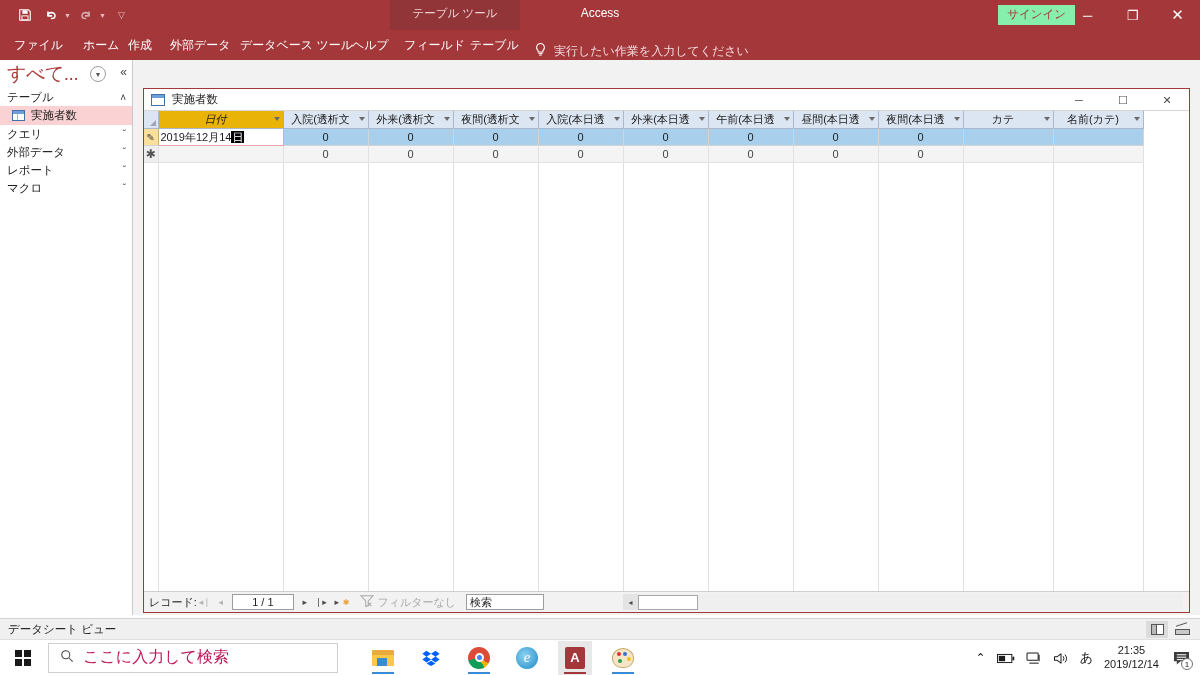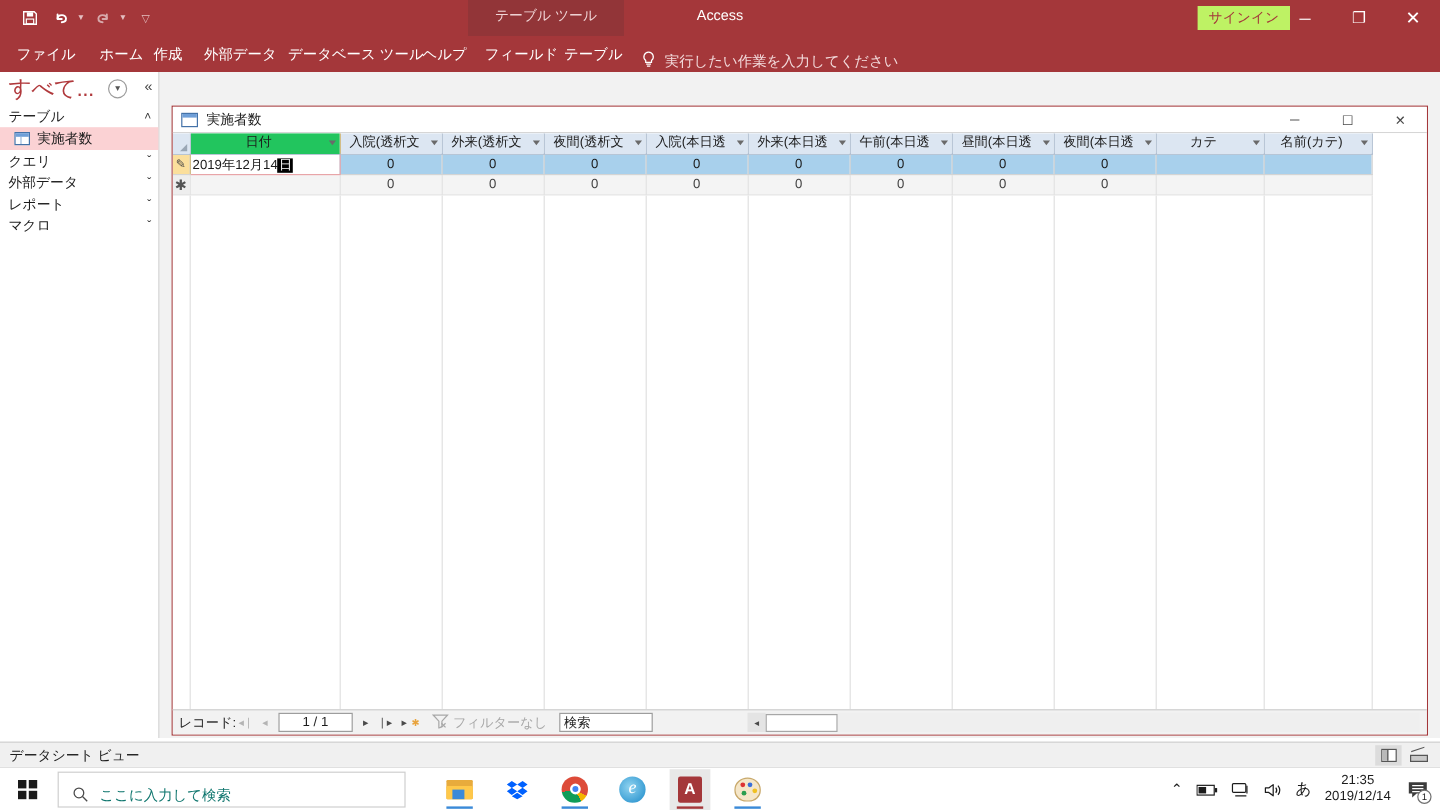--- a/index.html
+++ b/index.html
@@ -30,21 +30,21 @@
   .ctx-title {
     position: absolute; left: 390px; top: 6px; width: 130px;
     text-align: center; color: #f0d6d7; font-size: 11.5px;
   }
   .app-title {
     position: absolute; left: 520px; top: 6px; width: 160px;
     text-align: center; color: #ffffff; font-size: 12px;
   }
   .signin {
     position: absolute; right: 125px; top: 5px;
-    background: #bef264; color: #a4373a; font-size: 11.5px;
+    background: #86efac; color: #a4373a; font-size: 11.5px;
     padding: 2px 9px 3px 9px;
   }
   .wincontrols { position: absolute; right: 0; top: 0; height: 30px; display: flex; }
   .winbtn {
     width: 45px; height: 30px; display: flex; align-items: center; justify-content: center;
     color: #ffffff; font-size: 13px;
   }
   .winbtn.close { font-size: 15px; }
 
   .ribbon-tabs {
@@ -129,21 +129,21 @@
   
   .sheet { position: relative; width: 100%; height: 481px; background: #ffffff; overflow: hidden; }
   table.ds { border-collapse: collapse; table-layout: fixed; }
   table.ds td, table.ds th { padding: 0; }
 
   .hrow th {
     height: 17px; font-size: 11px; font-weight: normal; color: #1c1c1c;
     background: #dce6f2; border-right: 1px solid #a9b8cc; border-bottom: 1px solid #a9b8cc;
     position: relative; vertical-align: middle;
   }
-  .hrow th.sel-col { background: #22c55e; border-right: 1px solid #c9ad6a; }
+  .hrow th.sel-col { background: #eab308; border-right: 1px solid #c9ad6a; font-style: italic; }
   .hrow th.corner { background: #dce6f2; border-right: 1px solid #a9b8cc; }
   .hcap {
     display: block; padding-left: 3px; padding-right: 13px;
     overflow: hidden; white-space: nowrap; text-overflow: clip; line-height: 17px;
   }
   .hcap.ctr { text-align: center; padding-right: 13px; }
   .hdrop {
     position: absolute; right: 3px; top: 6px; width: 0; height: 0;
     border-left: 3.5px solid transparent; border-right: 3.5px solid transparent;
     border-top: 4px solid #6a6a6a;
@@ -259,22 +259,22 @@
   .start {
     width: 46px; height: 36px; display: flex; align-items: center; justify-content: center;
   }
   .winlogo {
     width: 16px; height: 16px; display: grid; grid-template-columns: 1fr 1fr;
     grid-template-rows: 1fr 1fr; gap: 2px;
   }
   .winlogo span { background: #1a1a1a; }
   .tb-search {
     width: 290px; height: 30px; background: #ffffff; border: 1px solid #cfcfcf;
-    display: flex; align-items: flex-end; gap: 9px; padding-left: 11px;
-    font-size: 12px; color: #0f766e; margin-left: 2px;
+    display: flex; align-items: center; gap: 9px; padding-left: 11px;
+    font-size: 16px; color: #be185d; margin-left: 2px;
   }
   .tb-icons { display: flex; align-items: center; gap: 14px; margin-left: 28px; }
   .tb-ico {
     width: 34px; height: 34px; display: flex; align-items: center; justify-content: center;
     position: relative;
   }
   .tb-ico.active { background: #e8e8e8; }
   .tb-underline {
     position: absolute; bottom: 1px; left: 6px; width: 22px; height: 2px; background: #3b8ad8;
   }

